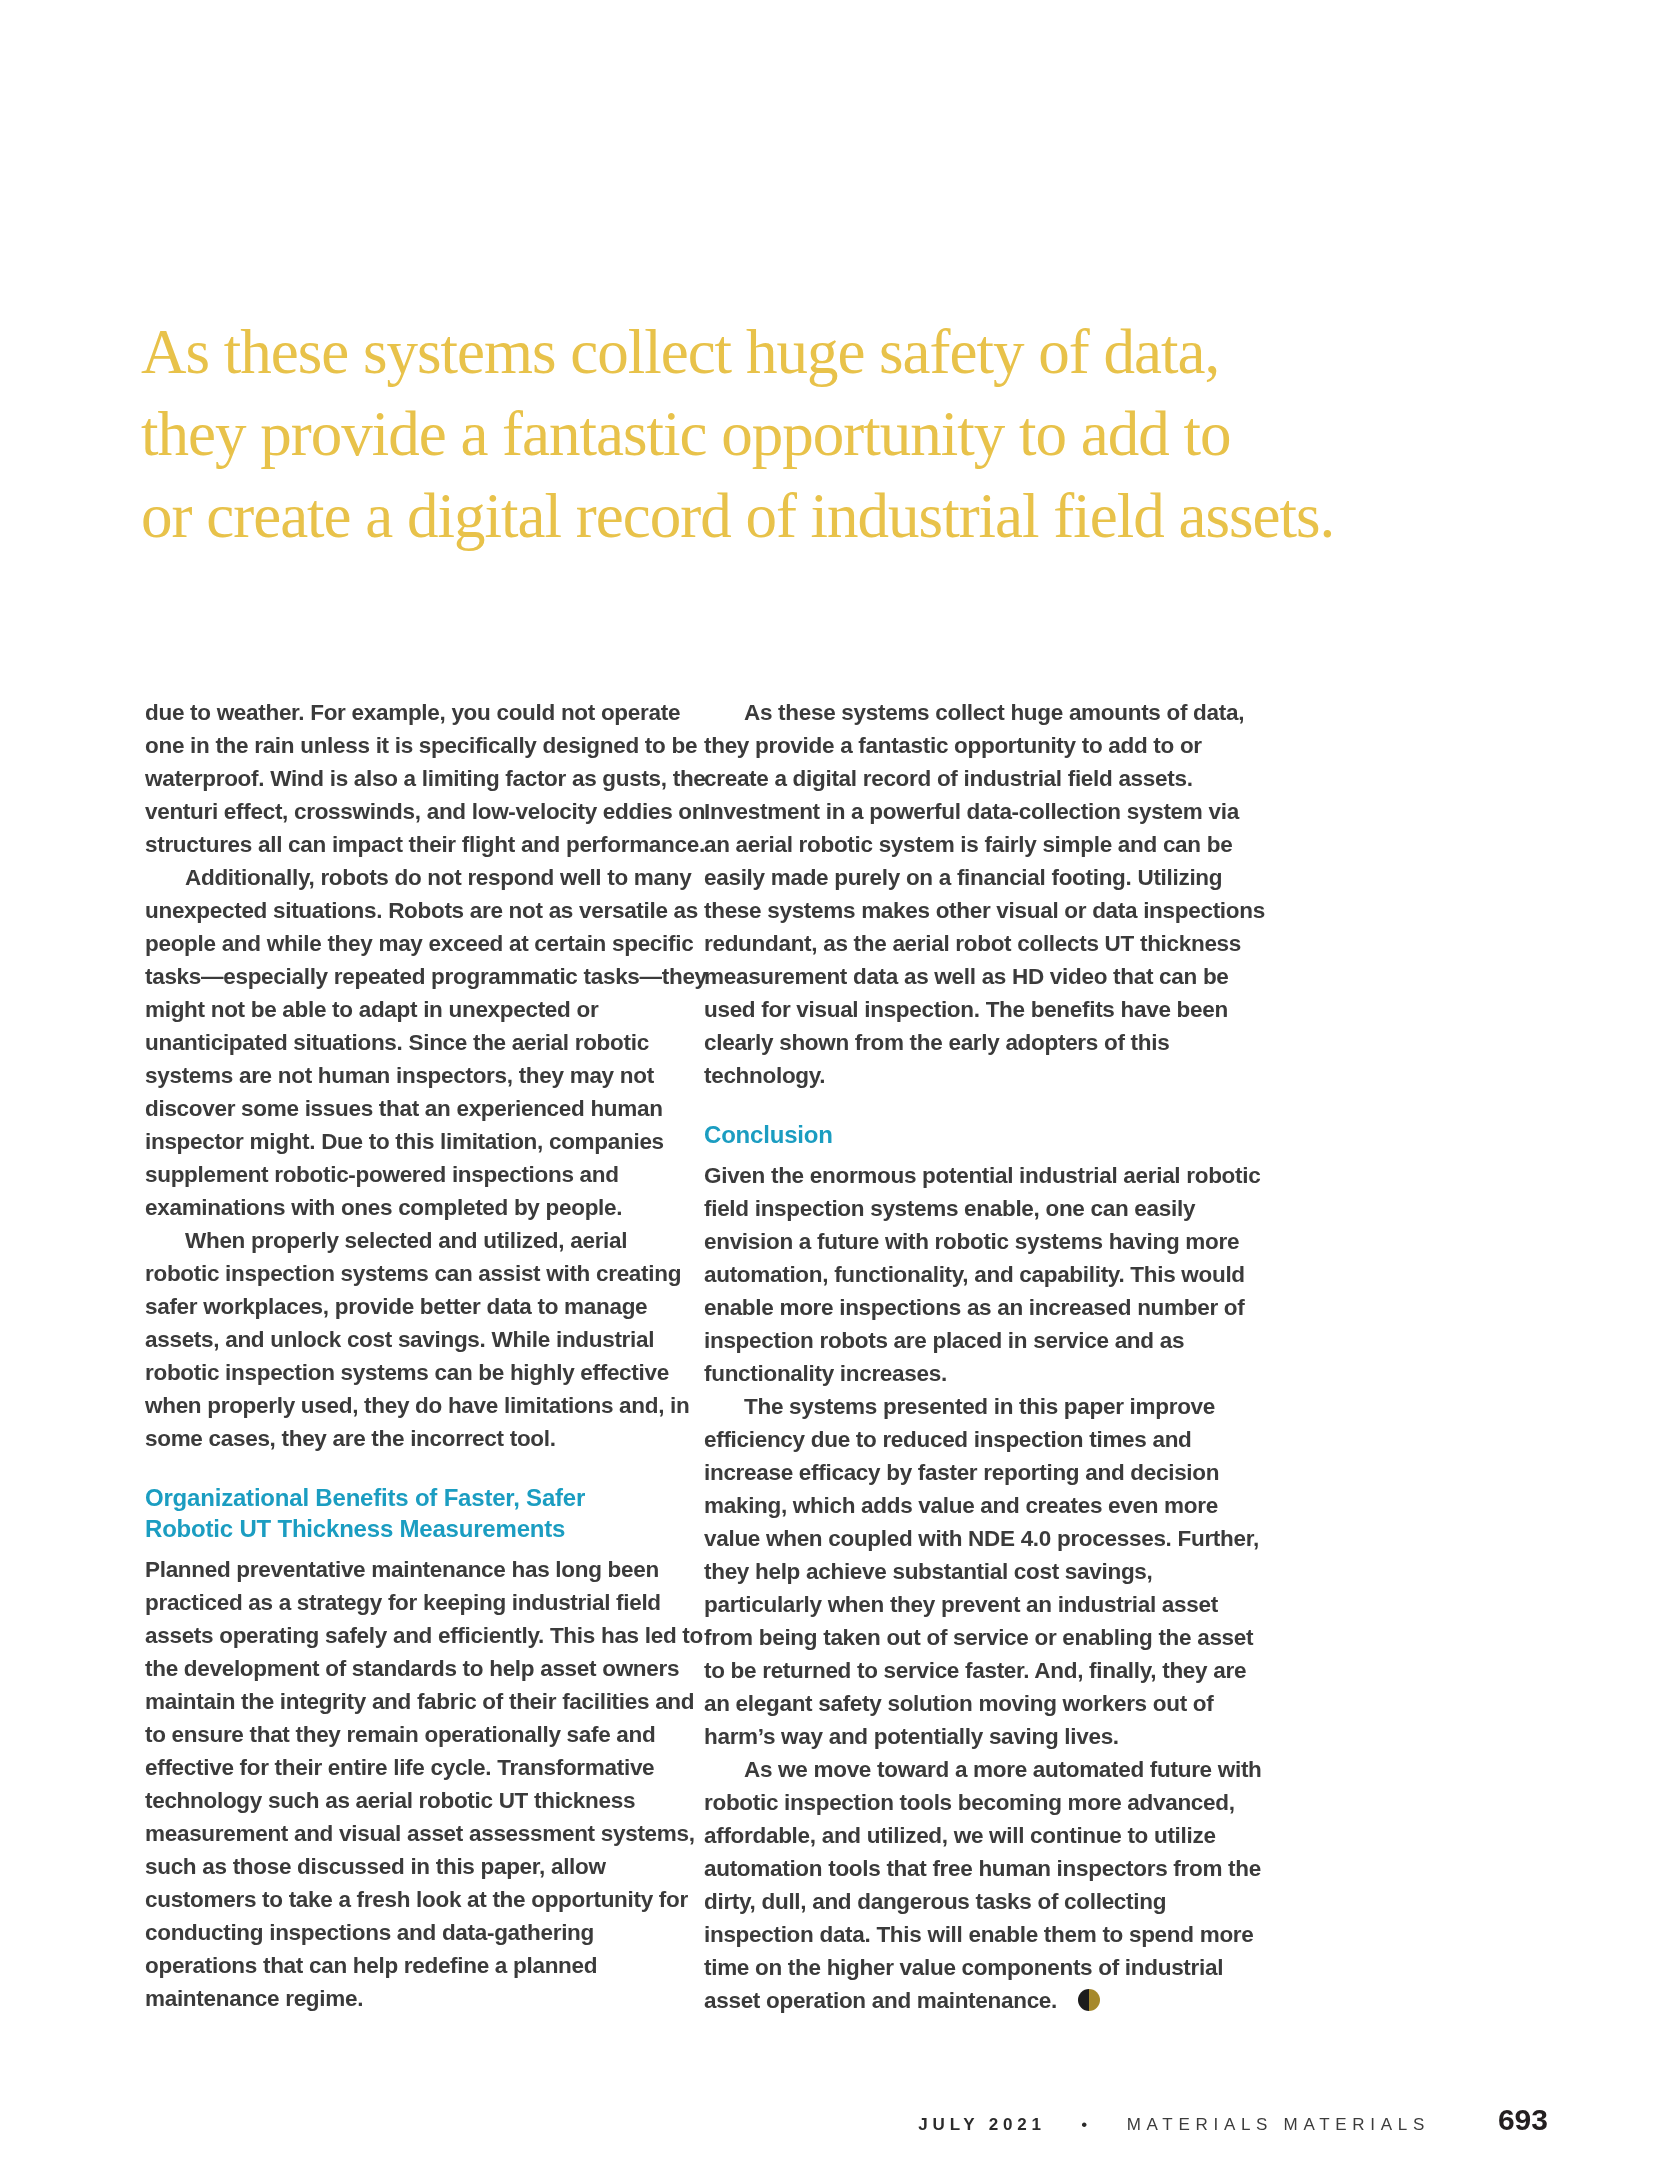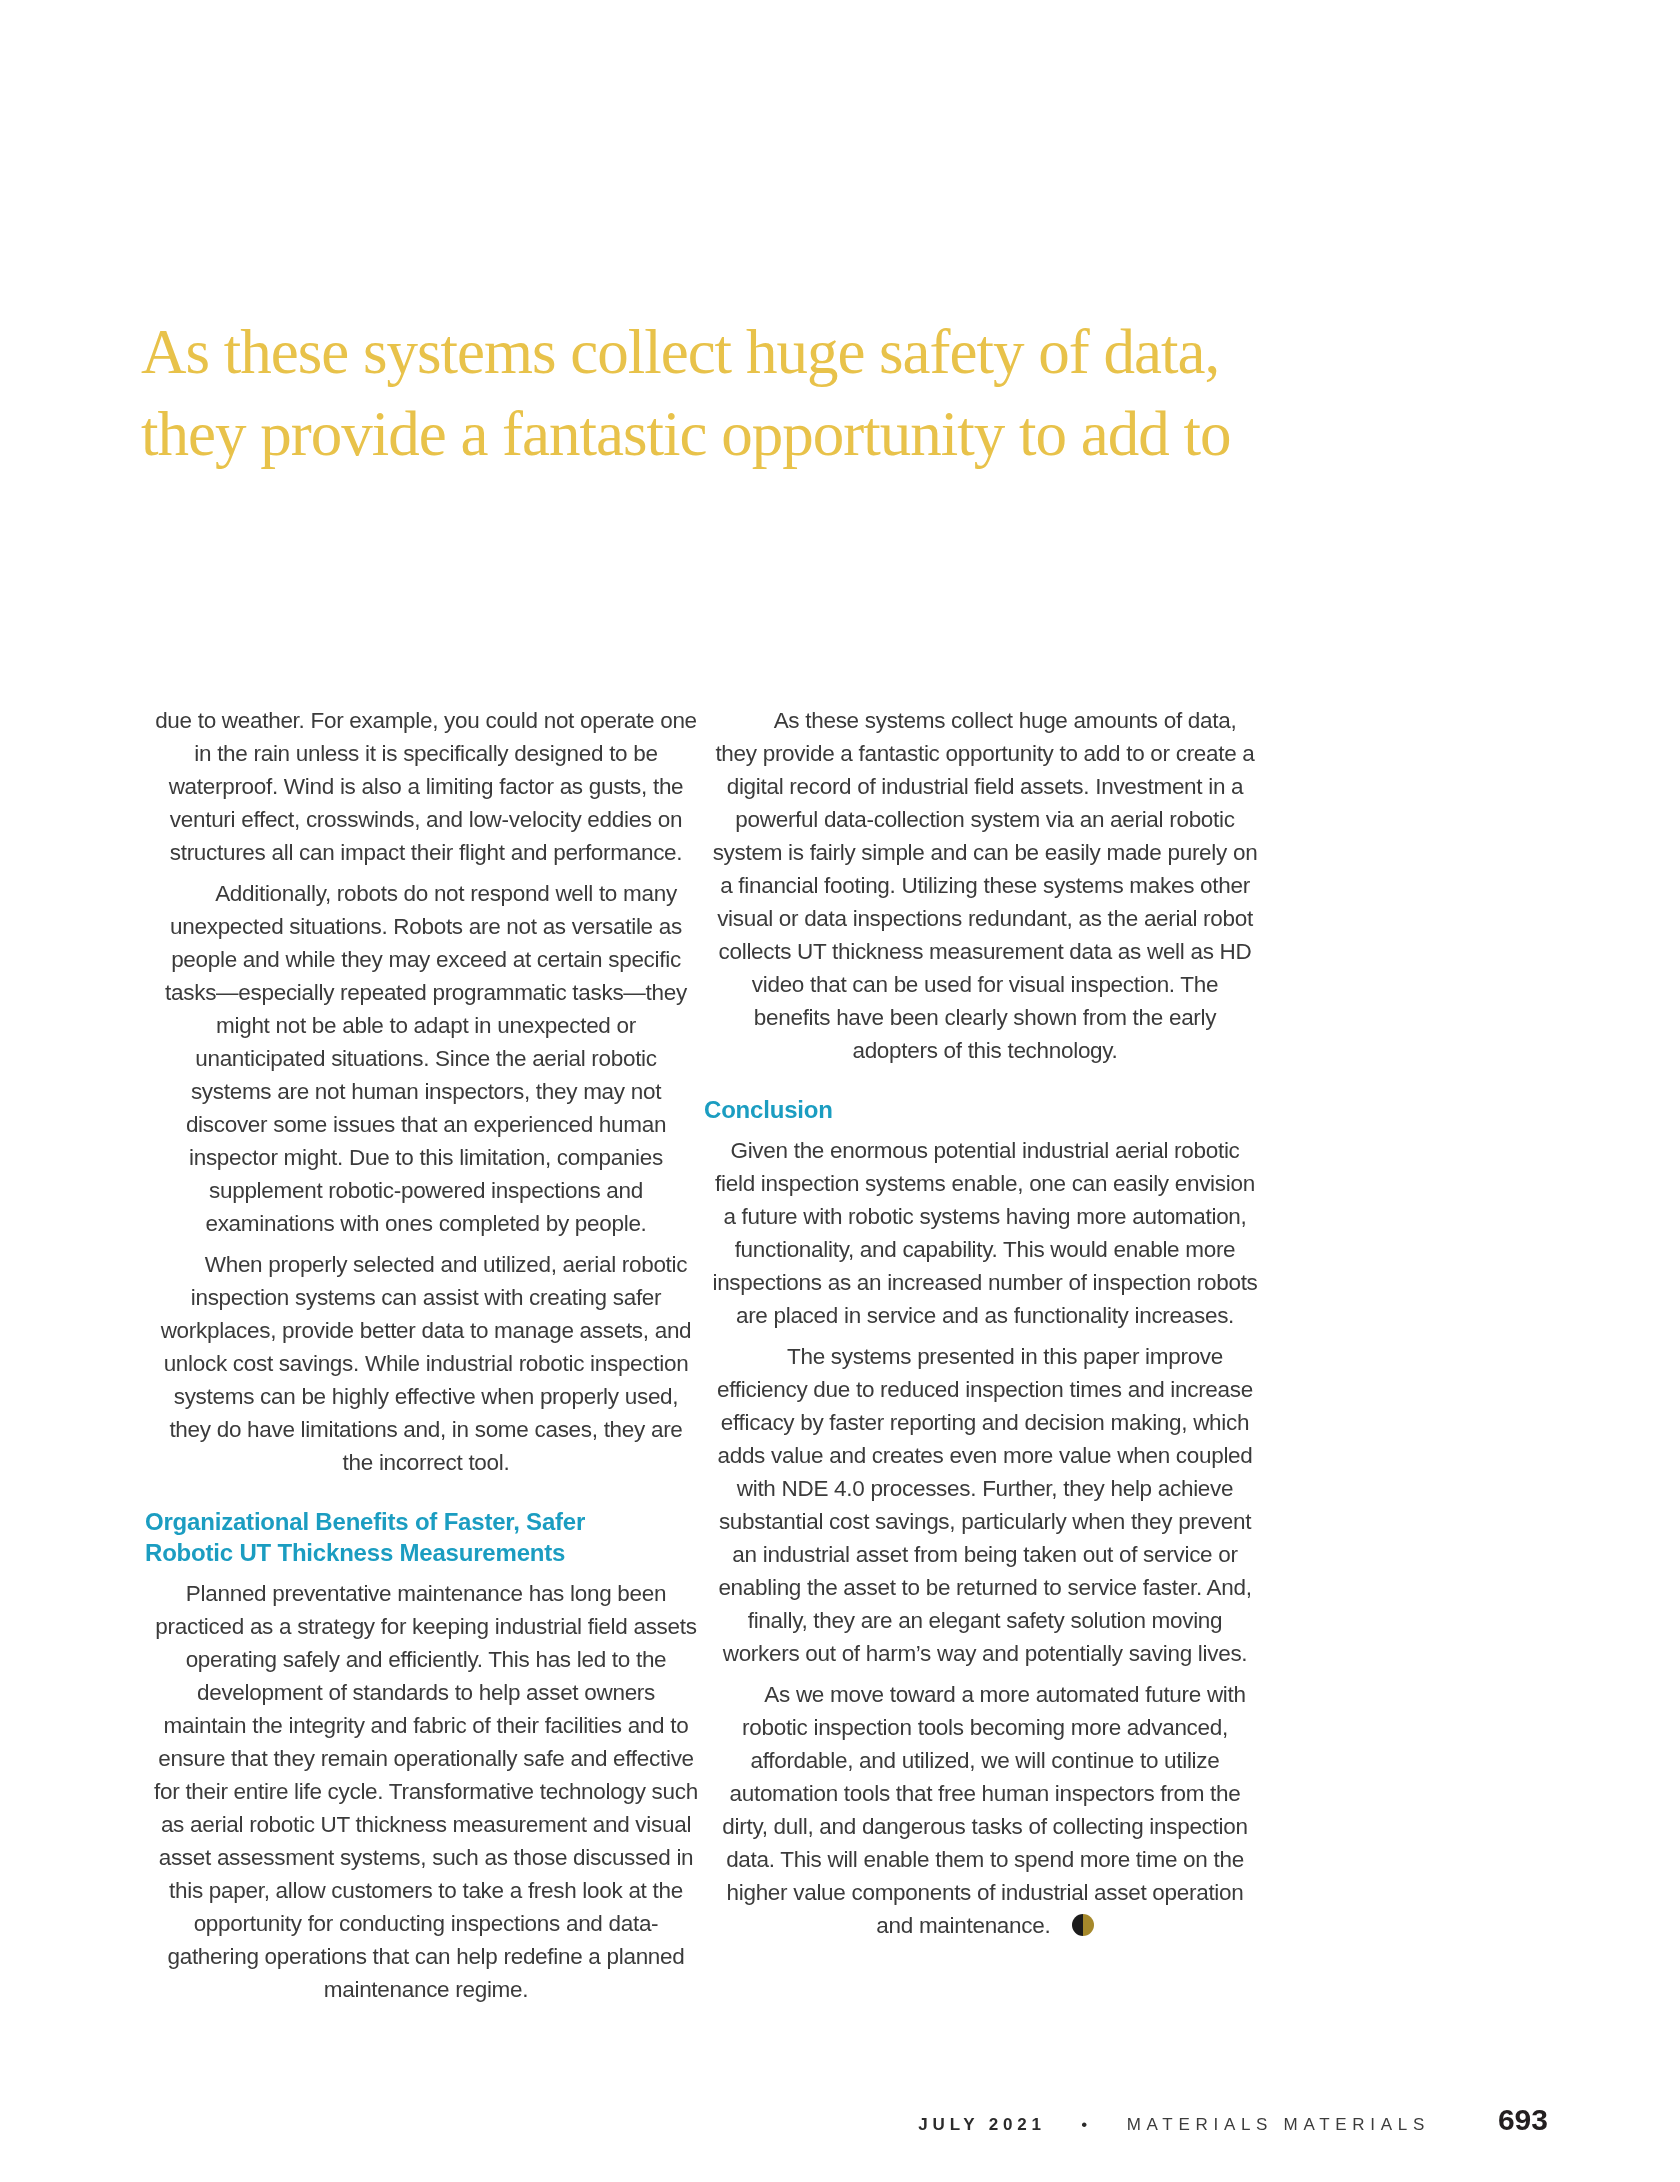--- a/index.html
+++ b/index.html
@@ -31,21 +31,21 @@
     top: 696px;
     width: 562px;
     font-size: 22.5px;
     line-height: 33px;
     letter-spacing: -0.3px;
     color: #3b3b3b;
   }
   .col-left  { left: 145px; }
   .col-right { left: 704px; }
 
-  .body-p { margin: 8px; text-align: center; }
+  .body-p { margin: 0; text-align: left; font-weight: bold; }
   .body-p.indent { text-indent: 40px; }
 
   .heading {
     margin: 27px 0 8.6px 0;
     font-size: 24px;
     line-height: 31px;
     font-weight: bold;
     color: #1b9dc1;
     letter-spacing: -0.2px;
   }
@@ -99,20 +99,21 @@
   }
 </style>
 </head>
 <body>
 
 <div class="page">
 
   <div class="quote">
     <div class="quote-line">As these systems collect huge safety of data,</div>
     <div class="quote-line">they provide a fantastic opportunity to add to</div>
+    <div class="quote-line">or create a digital record of industrial field assets.</div>
   </div>
 
   <div class="col col-left">
     <p class="body-p">due to weather. For example, you could not operate one in the rain unless it is specifically designed to be waterproof. Wind is also a limiting factor as gusts, the venturi effect, crosswinds, and low-velocity eddies on structures all can impact their flight and performance.</p>
     <p class="body-p indent">Additionally, robots do not respond well to many unexpected situations. Robots are not as versatile as people and while they may exceed at certain specific tasks—especially repeated programmatic tasks—they might not be able to adapt in unexpected or unanticipated situations. Since the aerial robotic systems are not human inspectors, they may not discover some issues that an experienced human inspector might. Due to this limitation, companies supplement robotic-powered inspections and examinations with ones completed by people.</p>
     <p class="body-p indent">When properly selected and utilized, aerial robotic inspection systems can assist with creating safer workplaces, provide better data to manage assets, and unlock cost savings. While industrial robotic inspection systems can be highly effective when properly used, they do have limitations and, in some cases, they are the incorrect tool.</p>
     <h2 class="heading">
       <span class="hline">Organizational Benefits of Faster, Safer</span>
       <span class="hline">Robotic UT Thickness Measurements</span>
     </h2>

